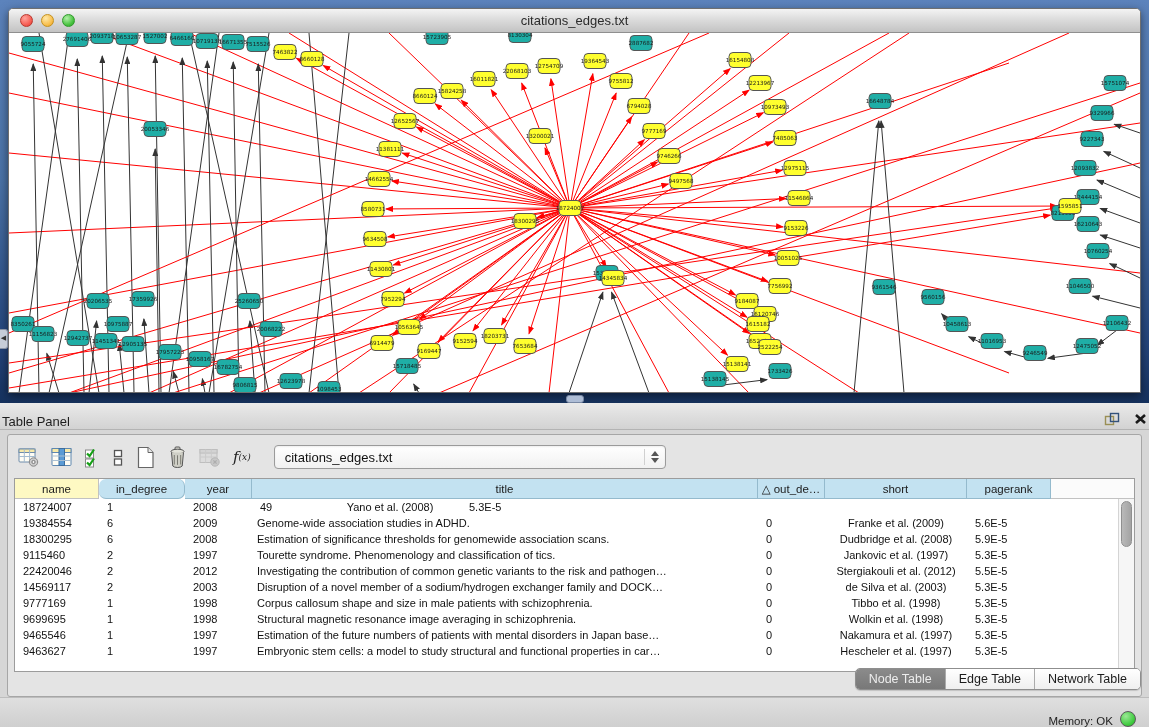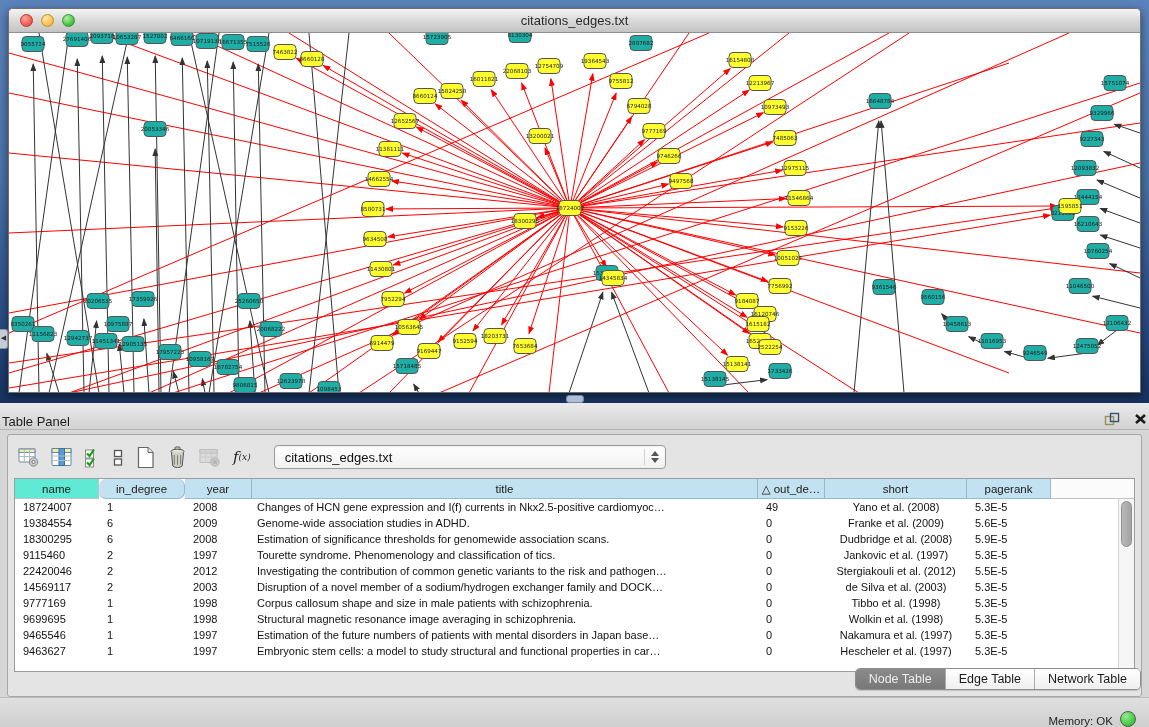--- a/index.html
+++ b/index.html
@@ -42,21 +42,21 @@
   .combo-label{flex:1;white-space:nowrap;overflow:hidden;}
   .stepper{display:flex;flex-direction:column;gap:2px;align-items:center;padding-left:6px;border-left:1px solid #D0D0D0;height:16px;justify-content:center;}
   .tri-up{width:0;height:0;border-left:4px solid transparent;border-right:4px solid transparent;border-bottom:5px solid #555;}
   .tri-dn{width:0;height:0;border-left:4px solid transparent;border-right:4px solid transparent;border-top:5px solid #555;}
 
   .tablegrid{position:relative;background:#fff;border:1px solid #9C9C9C;height:192px;overflow:hidden;}
   .thead{display:flex;}
   .hc{height:20px;line-height:20px;text-align:center;font-size:11.5px;color:#1A1A1A;
     background:#C3E2F1;border-right:1px solid #94BACD;border-bottom:1px solid #94BACD;box-sizing:border-box;
     white-space:nowrap;overflow:hidden;flex:none;}
-  .hc.c0{background:#5eead4;border-right:1px solid #C2C2C2;border-bottom:1px solid #C2C2C2;}
+  .hc.c0{background:#fef9c3;border-right:1px solid #C2C2C2;border-bottom:1px solid #C2C2C2;}
   .hc.fill{flex:1;background:#FBFBFB;border-right:none;border-bottom:1px solid #C2C2C2;}
   .trow{display:flex;}
   .cell{height:16px;line-height:16px;font-size:11px;color:#111;padding-left:8px;
     box-sizing:border-box;white-space:nowrap;overflow:hidden;flex:none;}
   .c0{width:84px;}.c1{width:86px;border-radius:7px;}.c2{width:67px;}.c3{width:506px;}.c4{width:67px;}.c5{width:142px;}.c6{width:84px;}
   .cell.c3{padding-left:5px;}
   .cell.c5{text-align:center;padding-left:0;}
   .vscroll{position:absolute;right:0;top:20px;bottom:0;width:15px;background:#F6F6F6;border-left:1px solid #D4D4D4;}
   .vthumb{position:absolute;left:2px;right:2px;top:2px;height:44px;background:linear-gradient(90deg,#B9B9B9,#A3A3A3);border-radius:6px;border:1px solid #8F8F8F;}
 
@@ -706,21 +706,20 @@
             <div class="hc c4">△ out_de…</div>
             <div class="hc c5">short</div>
             <div class="hc c6">pagerank</div>
             <div class="hc fill"></div>
           </div>
         <div id="tbody">
             <div class="trow">
               <div class="cell c0">18724007</div>
               <div class="cell c1">1</div>
               <div class="cell c2">2008</div>
-              <div class="cell c3">Changes of HCN gene expression and I(f) currents in Nkx2.5-positive cardiomyoc…</div>
               <div class="cell c4">49</div>
               <div class="cell c5">Yano et al. (2008)</div>
               <div class="cell c6">5.3E-5</div>
             </div>
             <div class="trow">
               <div class="cell c0">19384554</div>
               <div class="cell c1">6</div>
               <div class="cell c2">2009</div>
               <div class="cell c3">Genome-wide association studies in ADHD.</div>
               <div class="cell c4">0</div>

